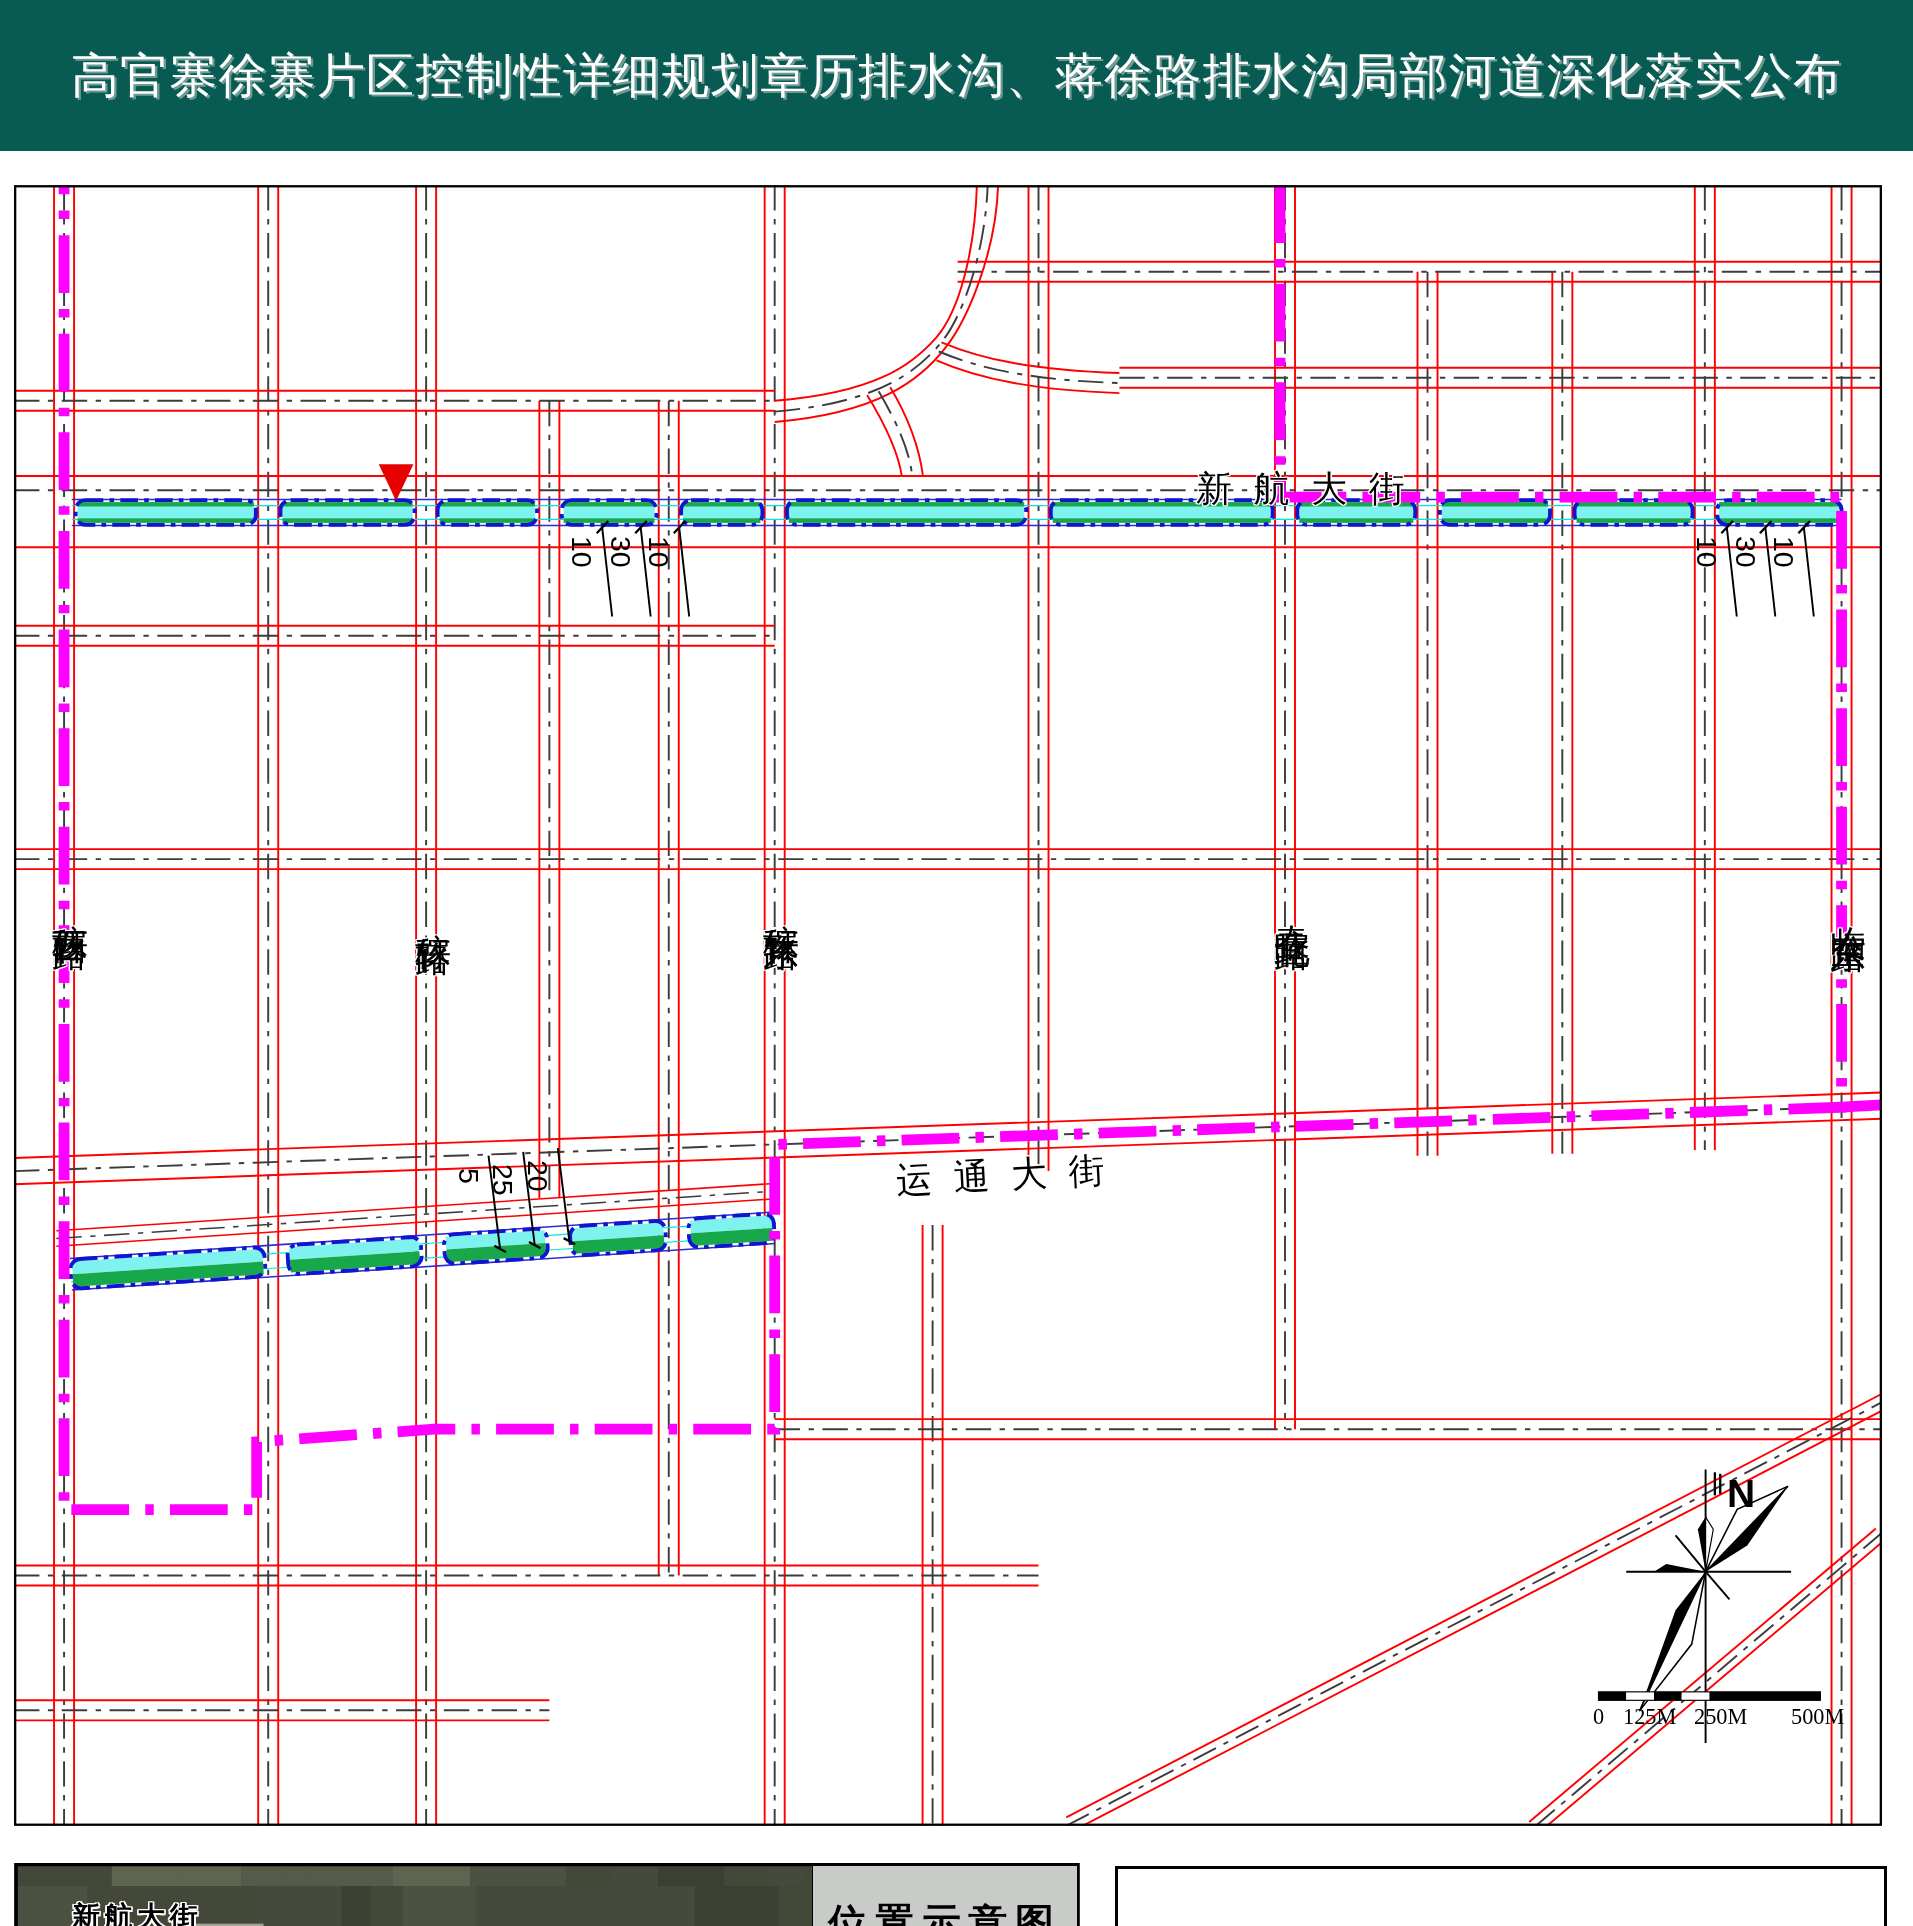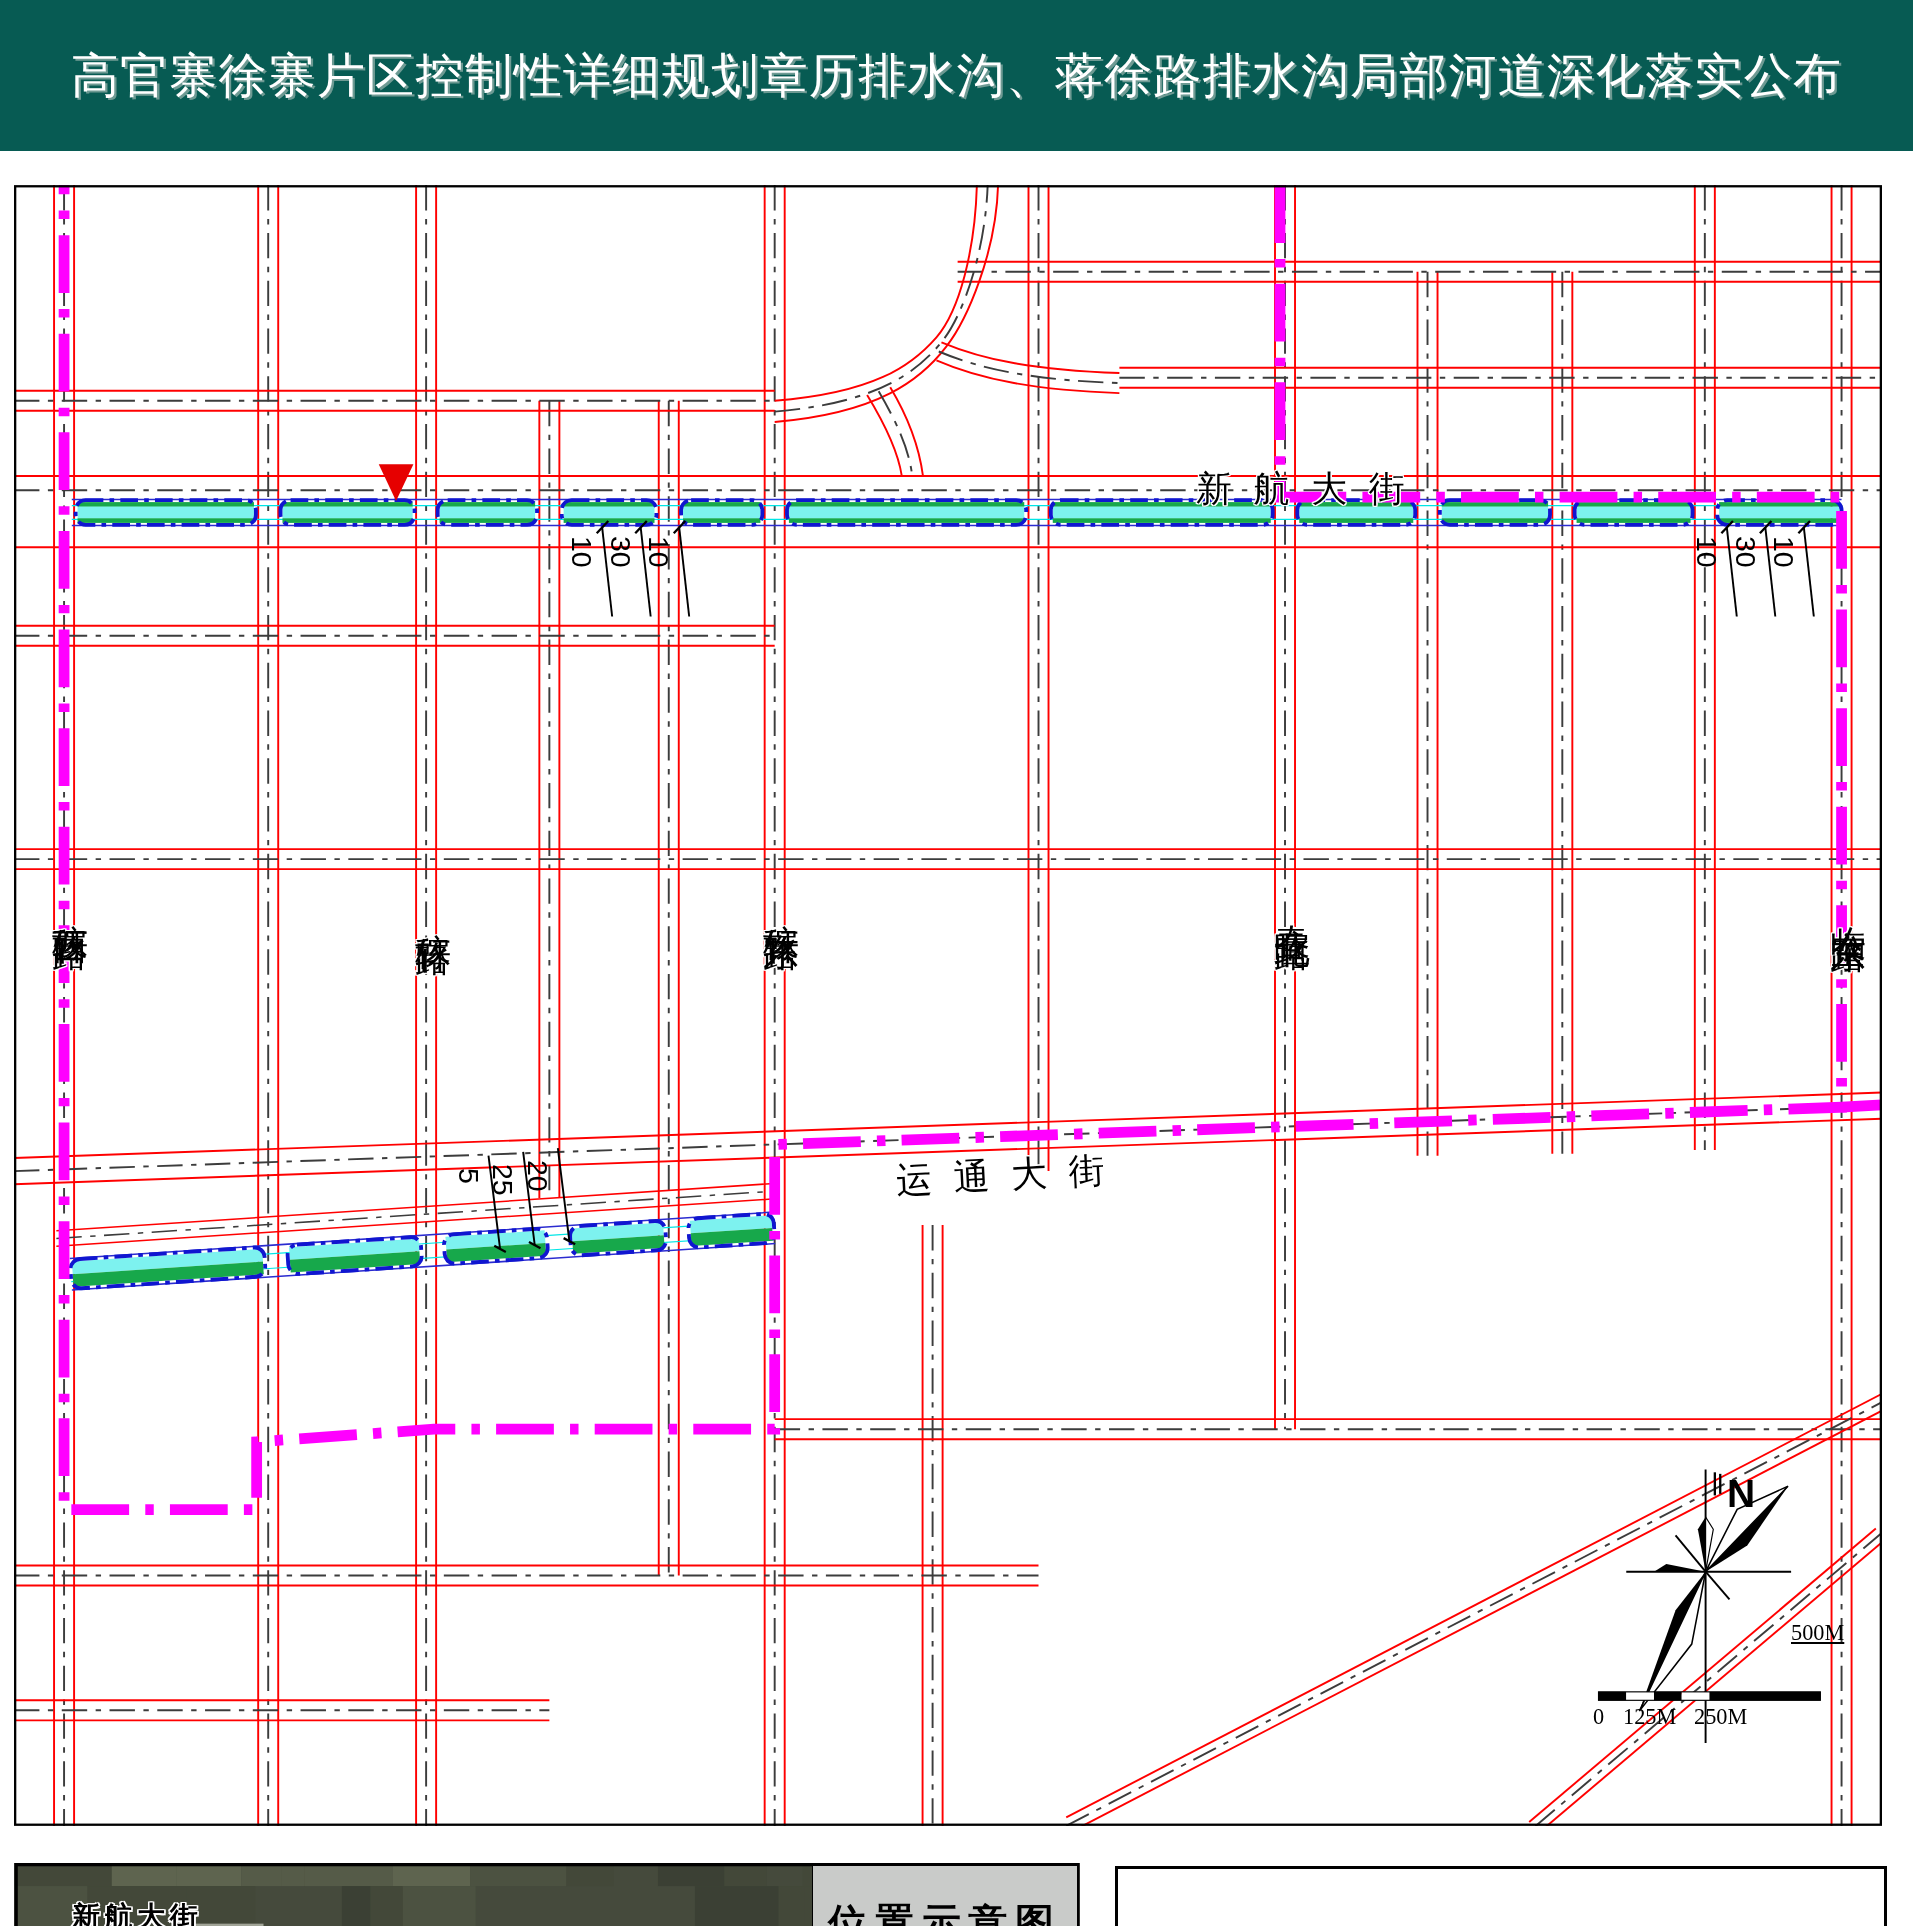--- a/index.html
+++ b/index.html
@@ -263,21 +263,21 @@
   <div class="abs dim" style="left:1800px;top:536px;">10</div>
 
   <div class="abs dim" style="left:485px;top:1168px;">5</div>
   <div class="abs dim" style="left:519px;top:1164px;">25</div>
   <div class="abs dim" style="left:554px;top:1160px;">20</div>
 
   <div class="abs nlab" style="left:1727px;top:1472px;">N</div>
   <div class="abs scl" style="left:1593px;top:1704px;">0</div>
   <div class="abs scl" style="left:1623px;top:1704px;">125M</div>
   <div class="abs scl" style="left:1694px;top:1704px;">250M</div>
-  <div class="abs scl" style="left:1791px;top:1620px;text-decoration:underline;">500M</div>
+  <div class="abs scl" style="left:1791px;top:1704px;">500M</div>
 
   <svg id="inset-svg" viewBox="0 0 2766 1896" style="left:14px;top:1863px;" width="1066" height="730">
       <rect x="0" y="0" width="2766" height="1896" fill="#454a3c"></rect>
       <g>
         <rect x="0" y="0" width="252.568193740476" height="60.010409071115035" fill="#434838" opacity="0.9"></rect>
         <rect x="252.568193740476" y="0" width="167.19714694525914" height="60.010409071115035" fill="#616751" opacity="0.9"></rect>
         <rect x="419.76534068573517" y="0" width="169.42705974887454" height="60.010409071115035" fill="#616751" opacity="0.9"></rect>
         <rect x="589.1924004346097" y="0" width="103.24105021229062" height="60.010409071115035" fill="#575d49" opacity="0.9"></rect>
         <rect x="692.4334506469003" y="0" width="61.85520676516705" height="60.010409071115035" fill="#575d49" opacity="0.9"></rect>
         <rect x="754.2886574120673" y="0" width="227.6299770351639" height="60.010409071115035" fill="#575d49" opacity="0.9"></rect>

